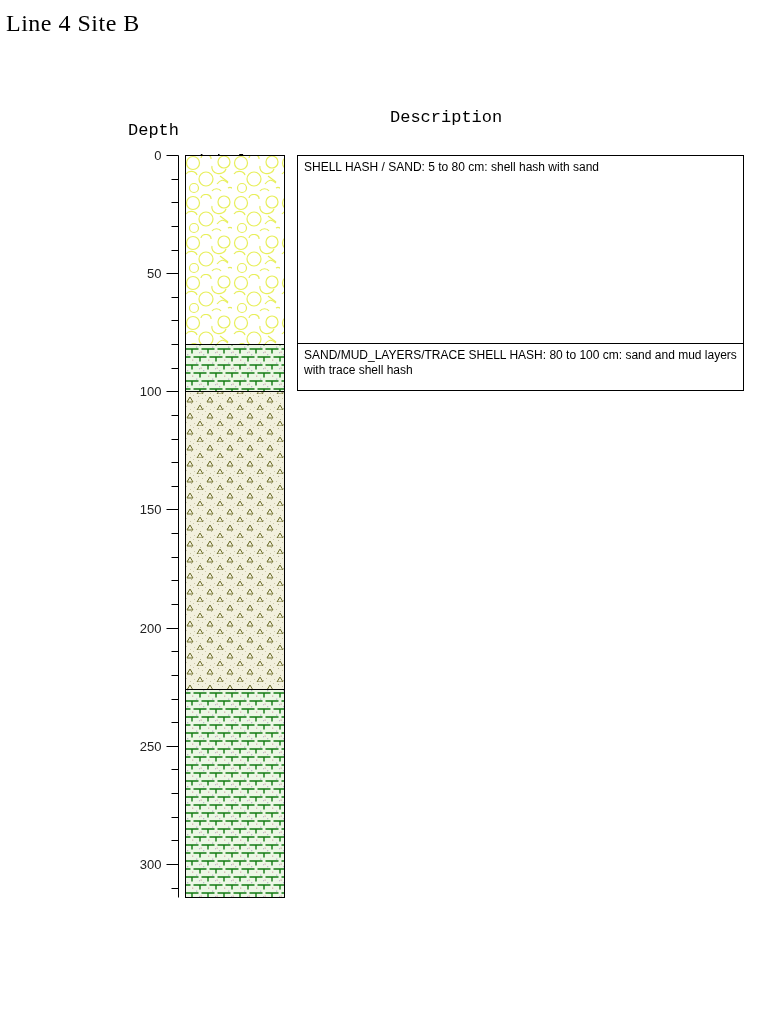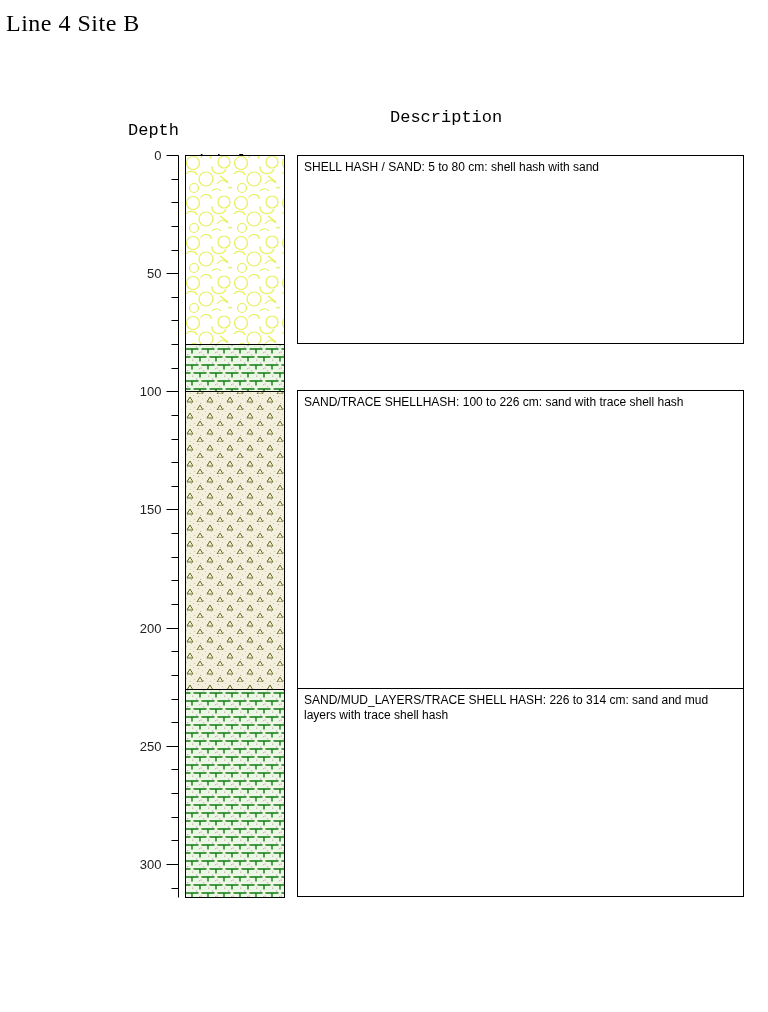--- a/index.html
+++ b/index.html
@@ -140,21 +140,18 @@
         <rect x="1.5" y="190.5" width="99" height="47" fill="url(#pat-sand-mud-layers)" stroke="#000000" stroke-width="1"></rect>
         <rect x="1.5" y="237.5" width="99" height="298" fill="url(#pat-sand)" stroke="#000000" stroke-width="1"></rect>
         <rect x="1.5" y="535.5" width="99" height="208" fill="url(#pat-sand-mud-layers)" stroke="#000000" stroke-width="1"></rect>
       </g>
   </svg>
 
   <div id="desc-col">
       <div class="desc-box" style="top: 0px; height: 189px;">
         <div class="desc-text">SHELL HASH / SAND: 5 to 80 cm: shell hash with sand</div>
       </div>
-      <div class="desc-box" style="top: 235px; height: 299px;">
-        <div class="desc-text">SAND/TRACE SHELLHASH: 100 to 226 cm: sand with trace shell hash</div>
-      </div>
-      <div class="desc-box" style="top: 533px; height: 209px;">
-        <div class="desc-text">SAND/MUD_LAYERS/TRACE SHELL HASH: 226 to 314 cm: sand and mud layers with trace shell hash</div>
+      <div class="desc-box" style="top: 188px; height: 48px;">
+        <div class="desc-text">SAND/MUD_LAYERS/TRACE SHELL HASH: 80 to 100 cm: sand and mud layers with trace shell hash</div>
       </div>
     </div>
 
 </div>
 
 </body></html>

